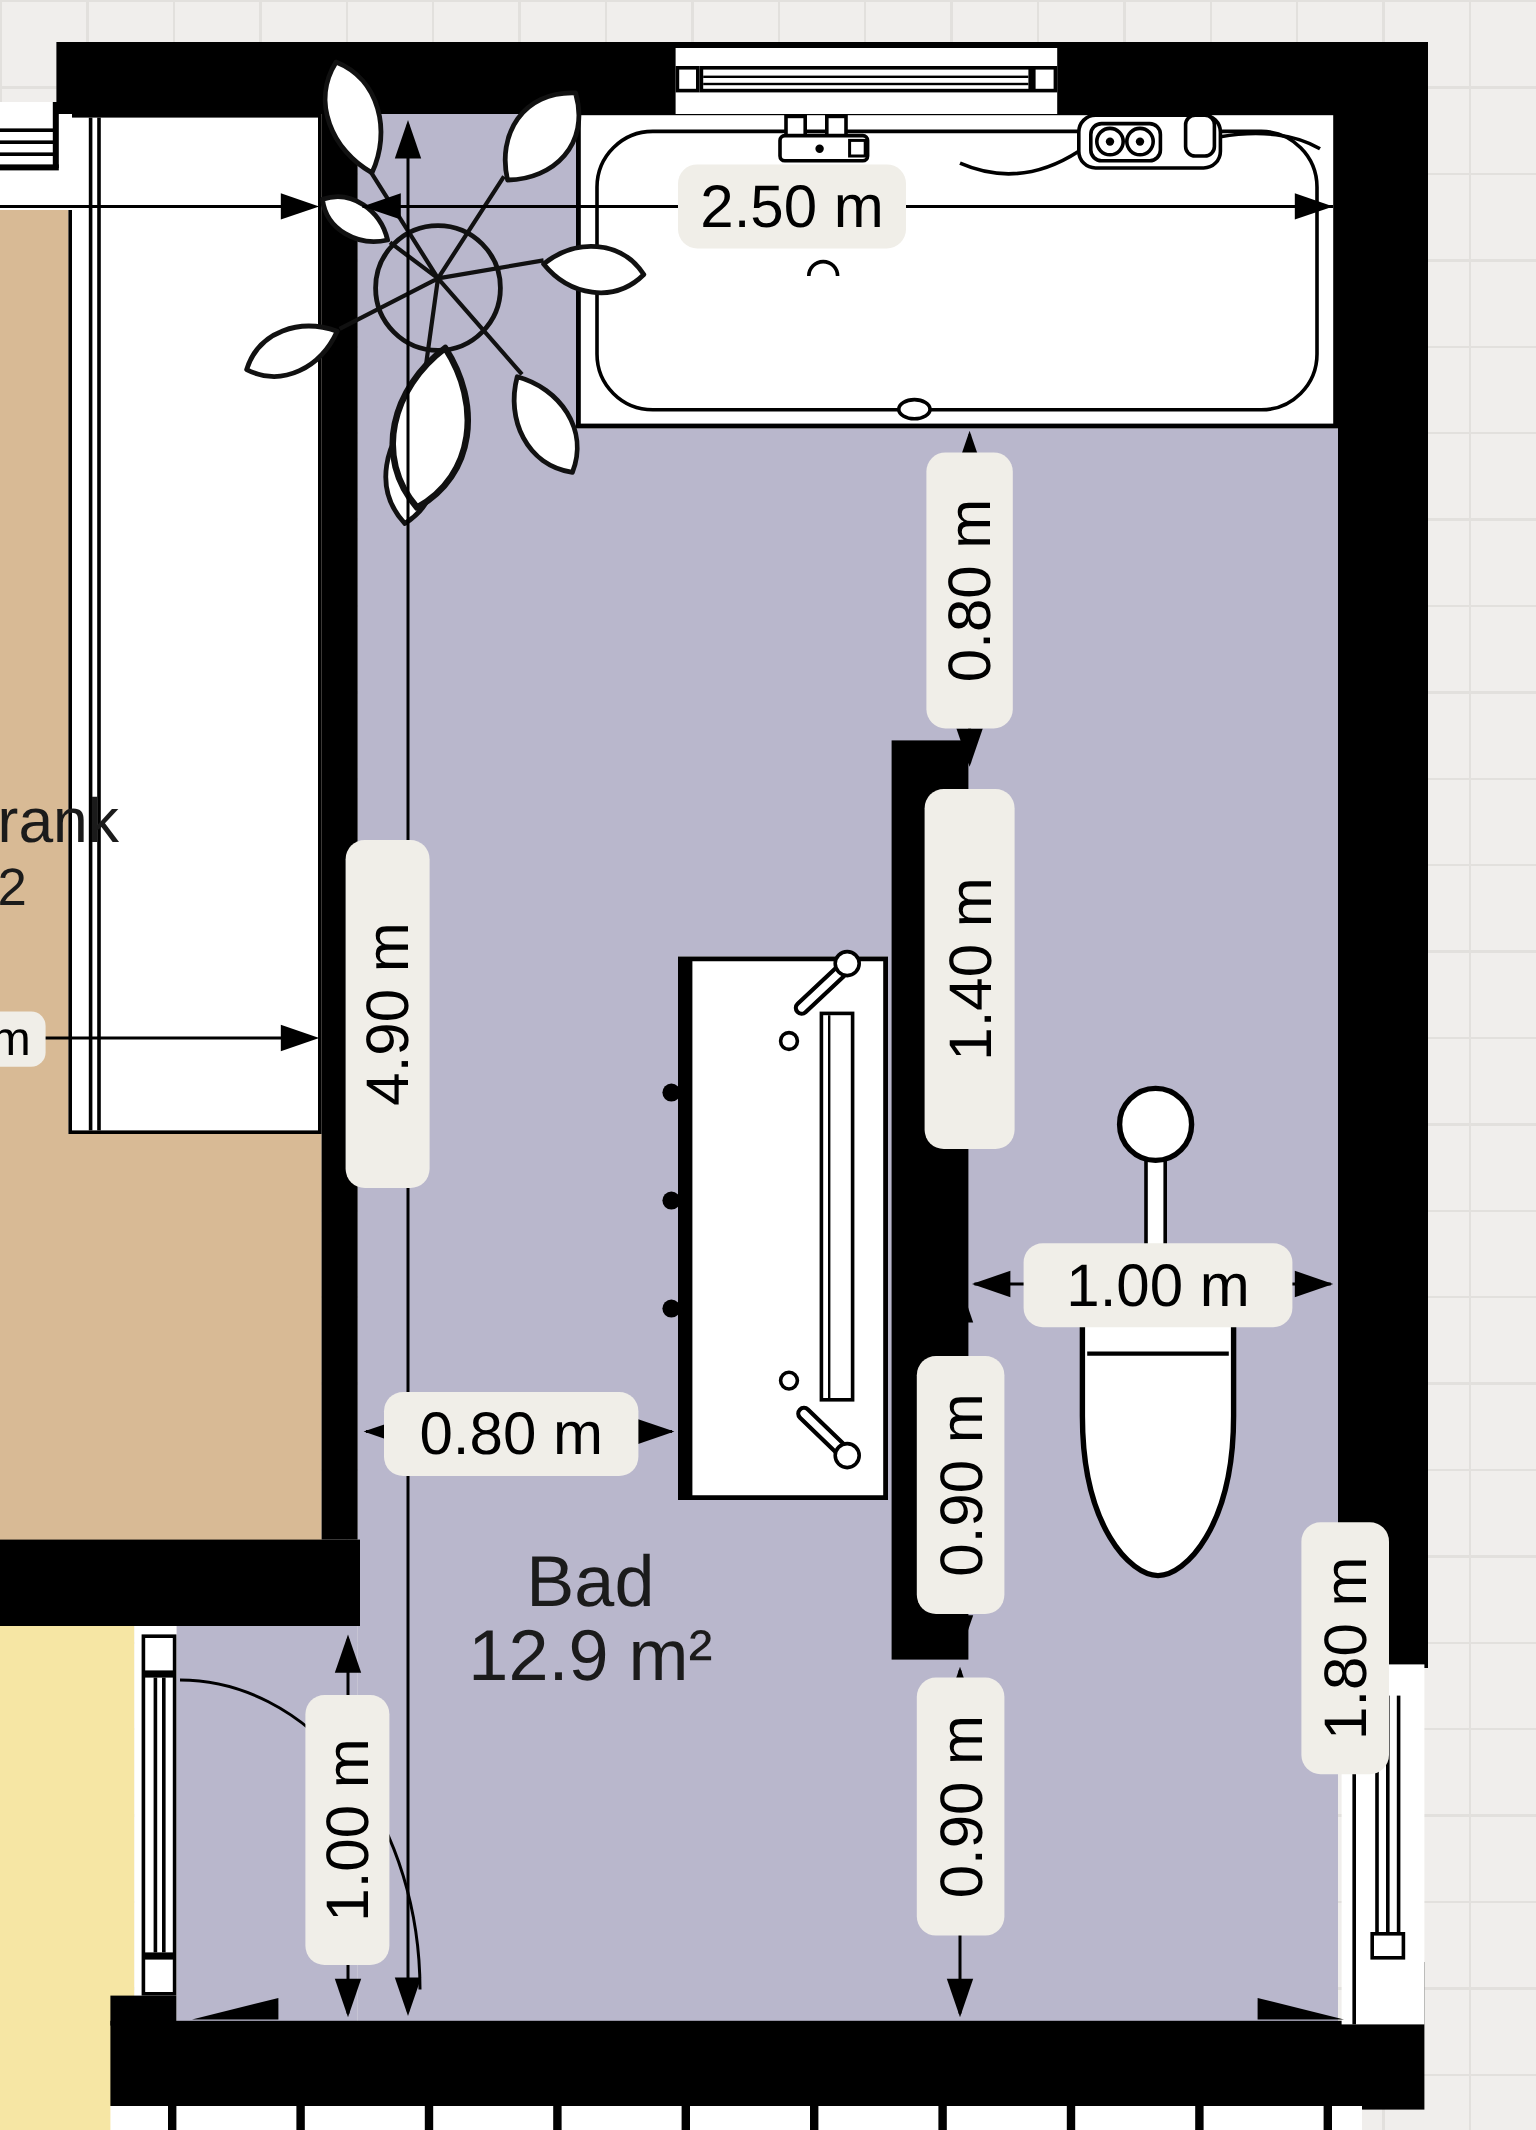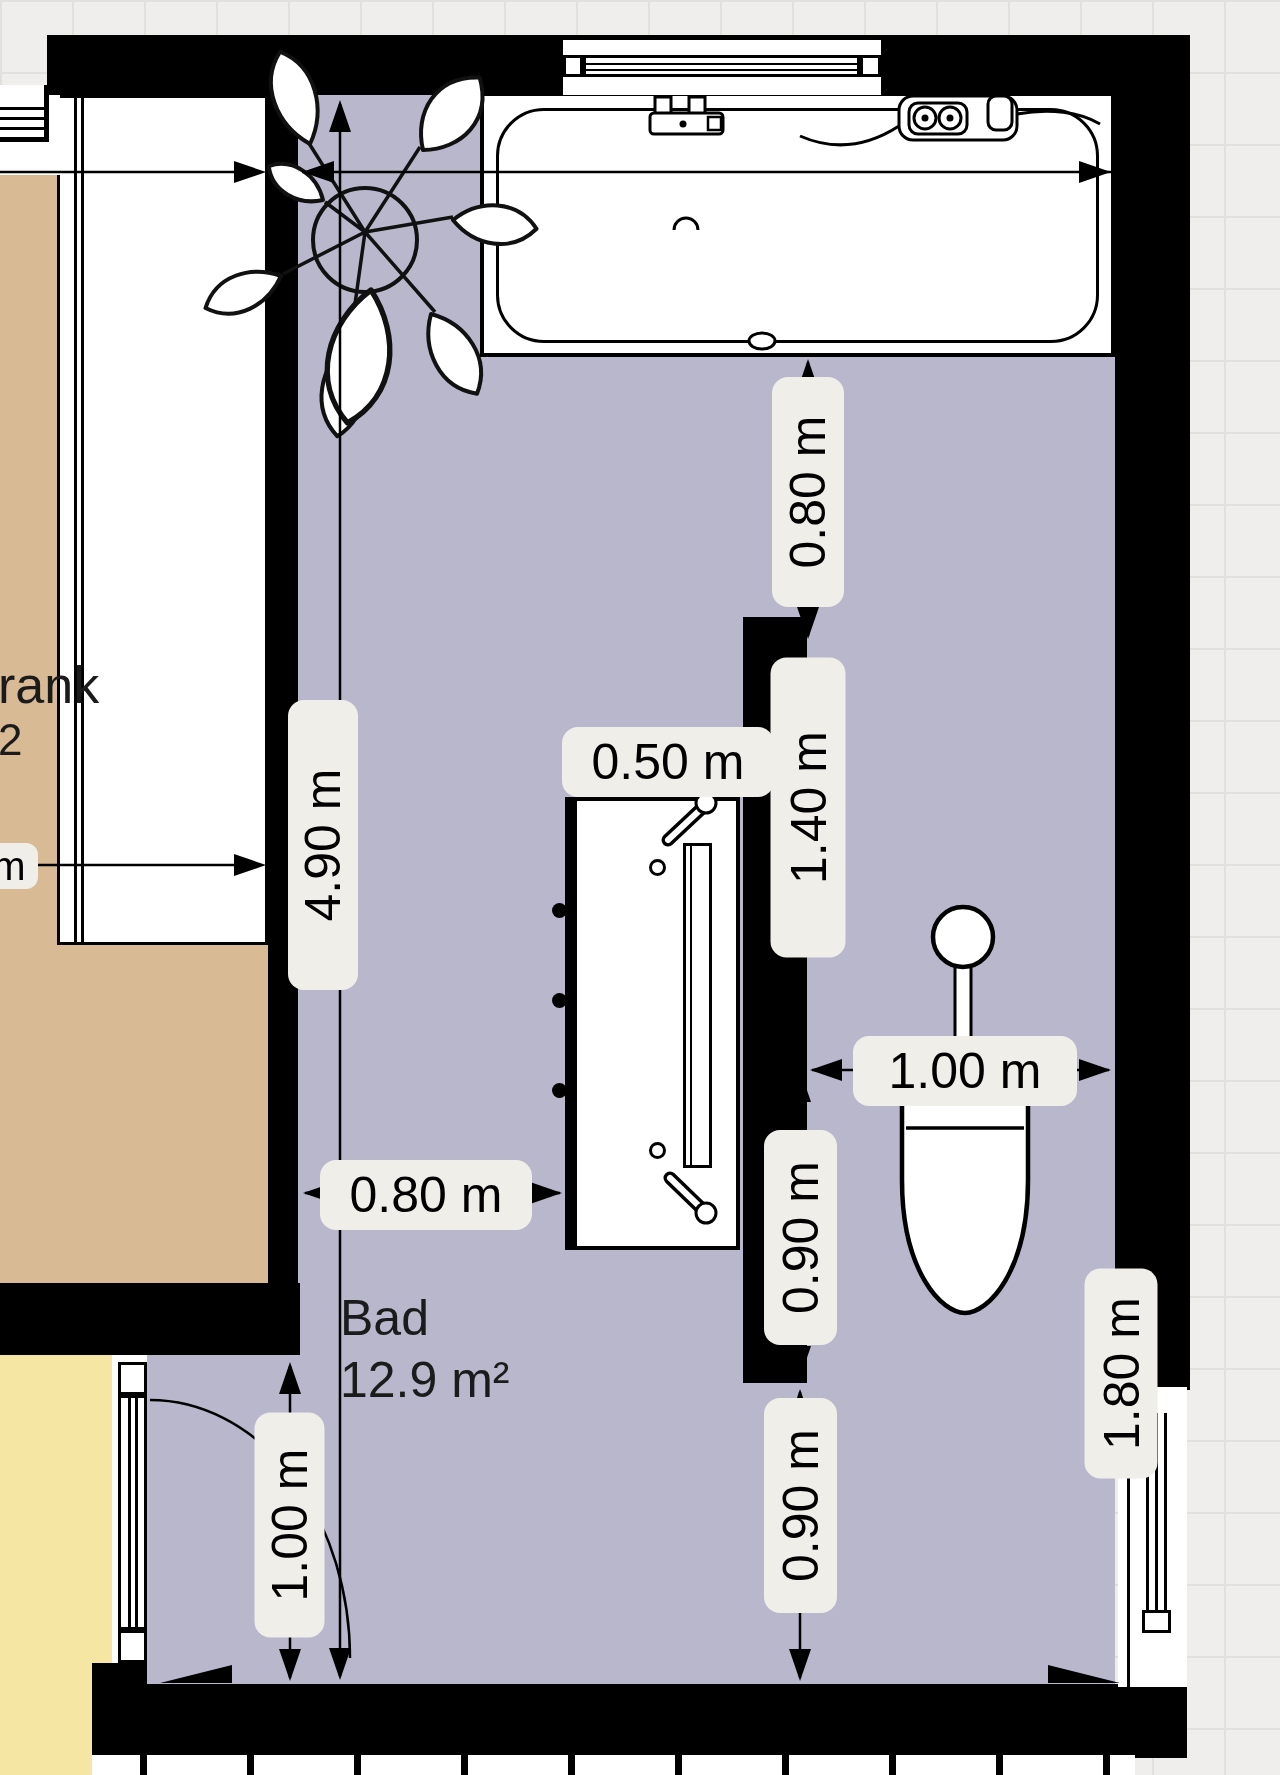--- a/index.html
+++ b/index.html
@@ -20,22 +20,22 @@
   .wall{position:absolute;background:var(--wall);}
   .whitebox{position:absolute;background:#fff;}
   .pill{
     position:absolute;background:var(--label-bg);border-radius:16px;
     display:flex;align-items:center;justify-content:center;
     font-size:50px;color:#000;white-space:nowrap;
   }
   .pill.v{transform:rotate(-90deg);}
   .cuttext{position:absolute;color:var(--ink);white-space:nowrap;}
   .roomlabel{
-    position:absolute;color:var(--ink);
-    font-size:50px;line-height:62px;white-space:nowrap;
+    position:absolute;color:var(--ink);text-align:center;
+    font-size:60px;line-height:62px;white-space:nowrap;padding-left:32px;
   }
 </style>
 </head>
 <body>
 
 <div class="canvas">
 
   <div class="floor" style="left:0;top:95px;width:268px;height:1237px;background:var(--tan);"></div>
   <div class="floor" style="left:298px;top:95px;width:817px;height:1595px;background:var(--floor);"></div>
   <div class="floor" style="left:147px;top:1355px;width:151px;height:335px;background:var(--floor);"></div>
@@ -211,26 +211,26 @@
 
       <path d="M305,1193 H560"></path>
       <polygon points="303,1193 335,1182 335,1204" stroke="none"></polygon>
       <polygon points="562,1193 530,1182 530,1204" stroke="none"></polygon>
 
       <polygon points="160,1683 232,1665 232,1683" stroke="none"></polygon>
       <polygon points="1120,1683 1048,1665 1048,1683" stroke="none"></polygon>
     </g>
   </svg>
 
+  <div class="pill" style="left:565px;top:137px;width:190px;height:70px;">2.50 m</div>
 
   <div class="pill v" style="left:178px;top:810px;width:290px;height:70px;">4.90 m</div>
 
   <div class="pill v" style="left:693px;top:456px;width:230px;height:72px;">0.80 m</div>
 
-  <div class="pill" style="left:562px;top:727px;width:212px;height:70px;">0.50 m</div>
 
   <div class="pill v" style="left:658px;top:770px;width:300px;height:75px;">1.40 m</div>
 
   <div class="pill" style="left:853px;top:1036px;width:224px;height:70px;">1.00 m</div>
 
   <div class="pill v" style="left:693px;top:1201px;width:215px;height:73px;">0.90 m</div>
 
   <div class="pill v" style="left:693px;top:1469px;width:215px;height:73px;">0.90 m</div>
 
   <div class="pill v" style="left:177px;top:1490px;width:225px;height:70px;">1.00 m</div>

